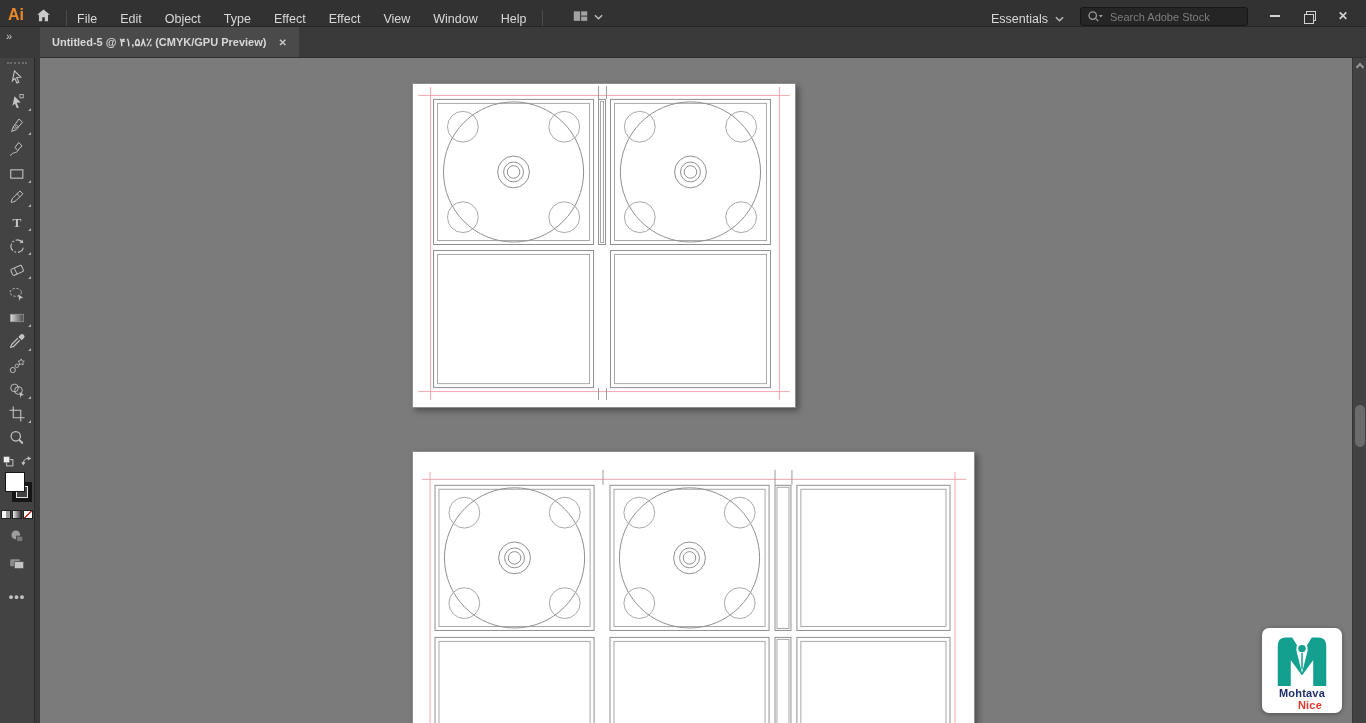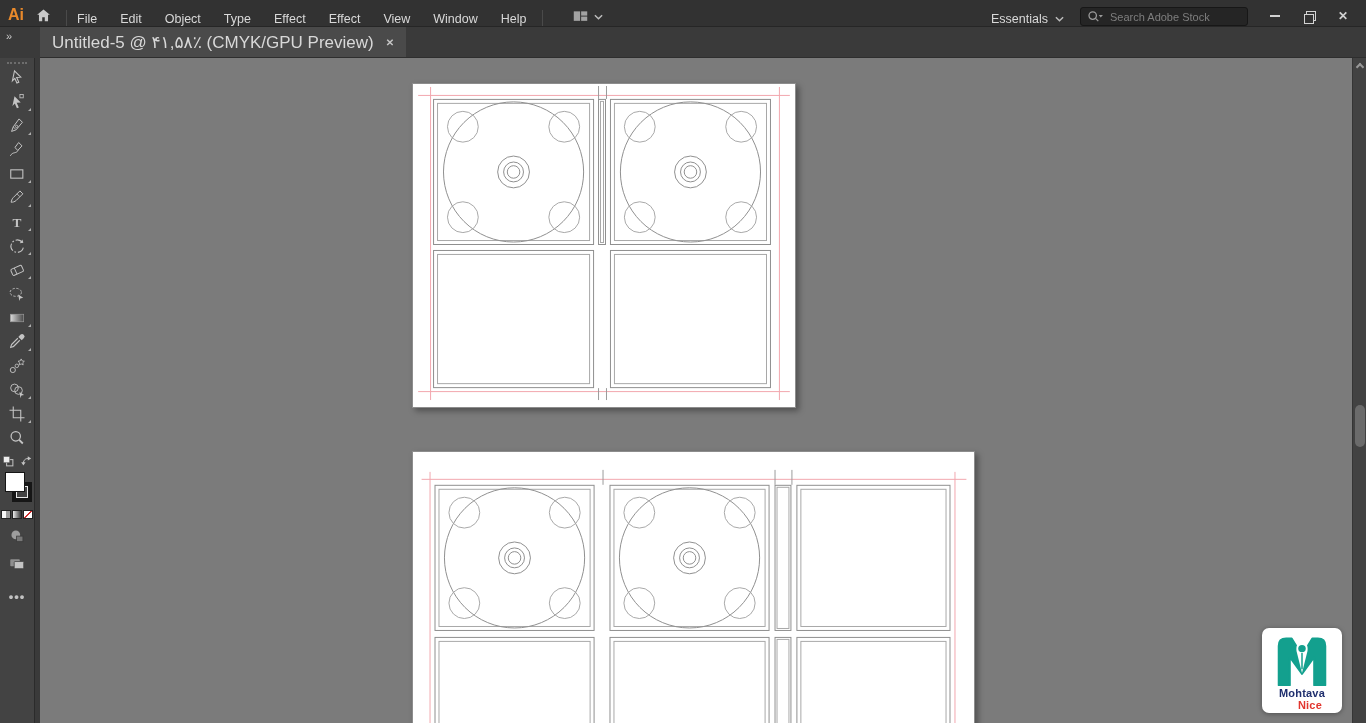--- a/index.html
+++ b/index.html
@@ -57,21 +57,21 @@
   .msw-grad{background:linear-gradient(to right,#ededed,#343434);}
   .msw-none{background:linear-gradient(135deg,#fff 42%,#cf2f2f 42%,#cf2f2f 58%,#fff 58%);}
   .single-ctl{display:flex;justify-content:center;margin-top:8px;}
   .single-ctl svg{width:20px;height:19px;}
   .more-dots{color:#c2c2c2;text-align:center;font-size:13px;font-weight:bold;letter-spacing:1px;margin-top:16px;}
 
   
   .right-col{flex:1;display:flex;flex-direction:column;min-width:0;}
   .tabbar{height:31px;background:#3a3a3a;display:flex;border-bottom:1px solid #2e2e2e;flex:none;}
   .doc-tab{background:#4a4a4a;display:flex;align-items:center;padding:0 12px;gap:12px;}
-  .tab-title{color:#d8d8d8;font-size:17px;font-weight:normal;white-space:nowrap;}
+  .tab-title{color:#d8d8d8;font-size:11px;font-weight:bold;white-space:nowrap;}
   .tab-close{color:#c6c6c6;font-size:10px;font-weight:bold;cursor:default;}
   .canvas-row{flex:1;display:flex;min-height:0;}
   .canvas{flex:1;position:relative;overflow:hidden;background:#7b7b7b;}
   .vscroll{width:14px;background:#424242;border-left:1px solid #353535;position:relative;flex:none;}
   .sb-arrow{width:6px;height:6px;border-left:2px solid #989898;border-top:2px solid #989898;
     transform:rotate(45deg);margin:6px auto 0 auto;}
   .sb-thumb{position:absolute;left:2px;top:347px;width:10px;height:42px;background:#6b6b6b;border-radius:5px;}
 
   .artboard{position:absolute;background:#ffffff;border:1px solid #8d8d8d;
     box-shadow:3px 3px 6px rgba(0,0,0,.35);}

